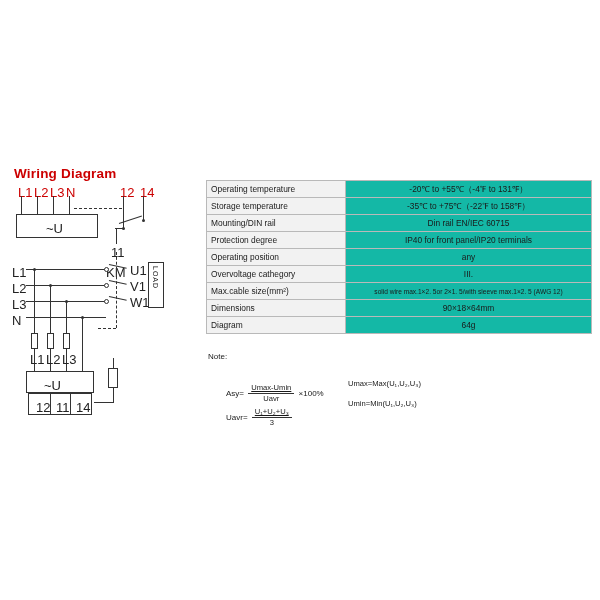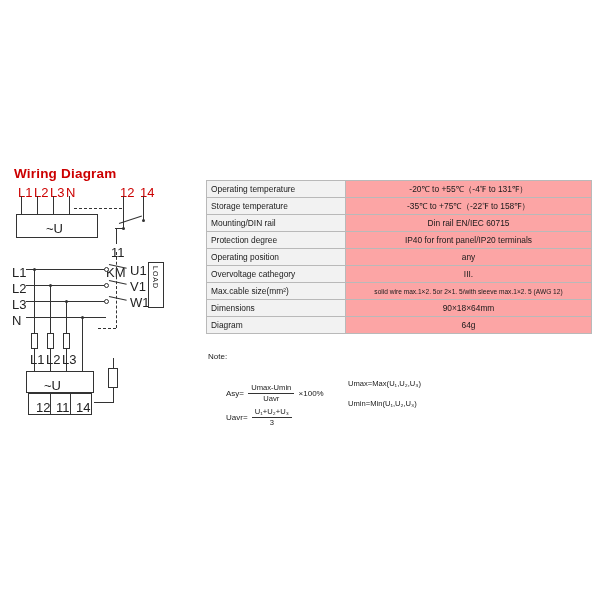--- a/index.html
+++ b/index.html
@@ -125,21 +125,21 @@
     height: 12px;
     vertical-align: middle;
   }
   .spec td.k {
     width: 130px;
     background: #f2f2f2;
     white-space: nowrap;
   }
   .spec td.v {
     text-align: center;
-    background: #fca5a5;
+    background: #14b8a6;
   }
   .spec td.v.small {
     font-size: 6.6px;
     text-align: center;
   }
   
   .note {
     position: absolute;
     left: 208px;
     top: 352px;
@@ -163,20 +163,21 @@
     text-align: center;
     vertical-align: middle;
     margin: 0 2px;
   }
   .frac .num {
     display: block;
     border-bottom: 1px solid #333;
     padding: 0 3px;
     line-height: 10px;
     font-size: 7.6px;
+    text-decoration: underline;
   }
   .frac .den {
     display: block;
     padding: 0 3px;
     line-height: 10px;
     font-size: 7.6px;
   }
   .eqlbl {
     display: inline-block;
     vertical-align: middle;

